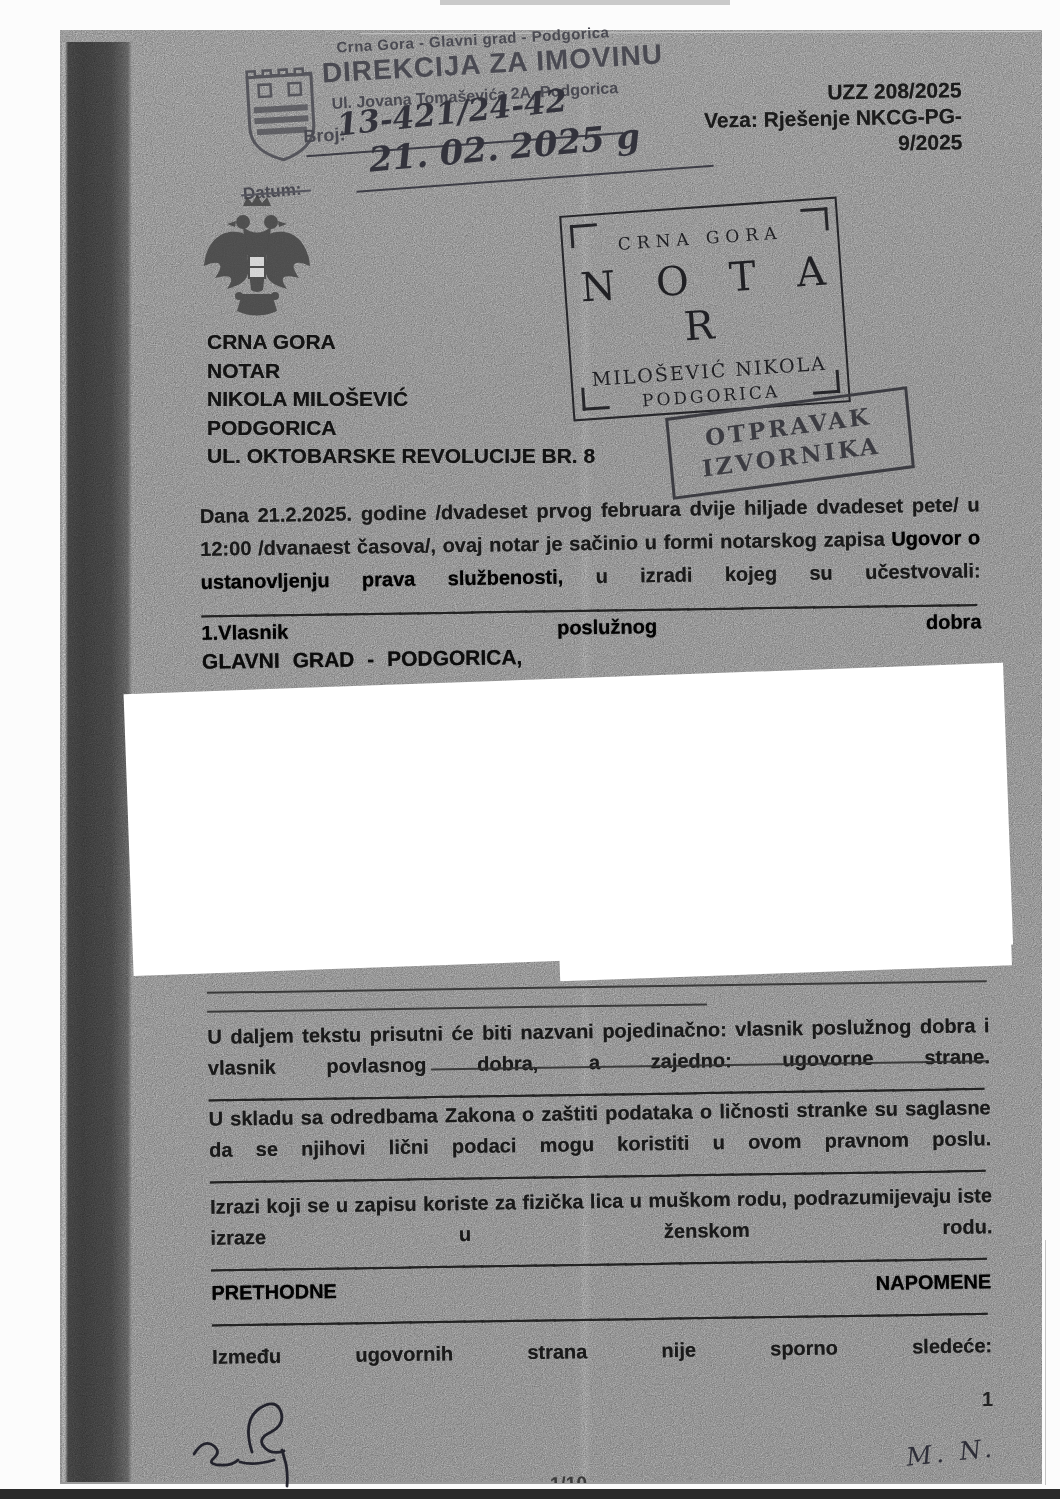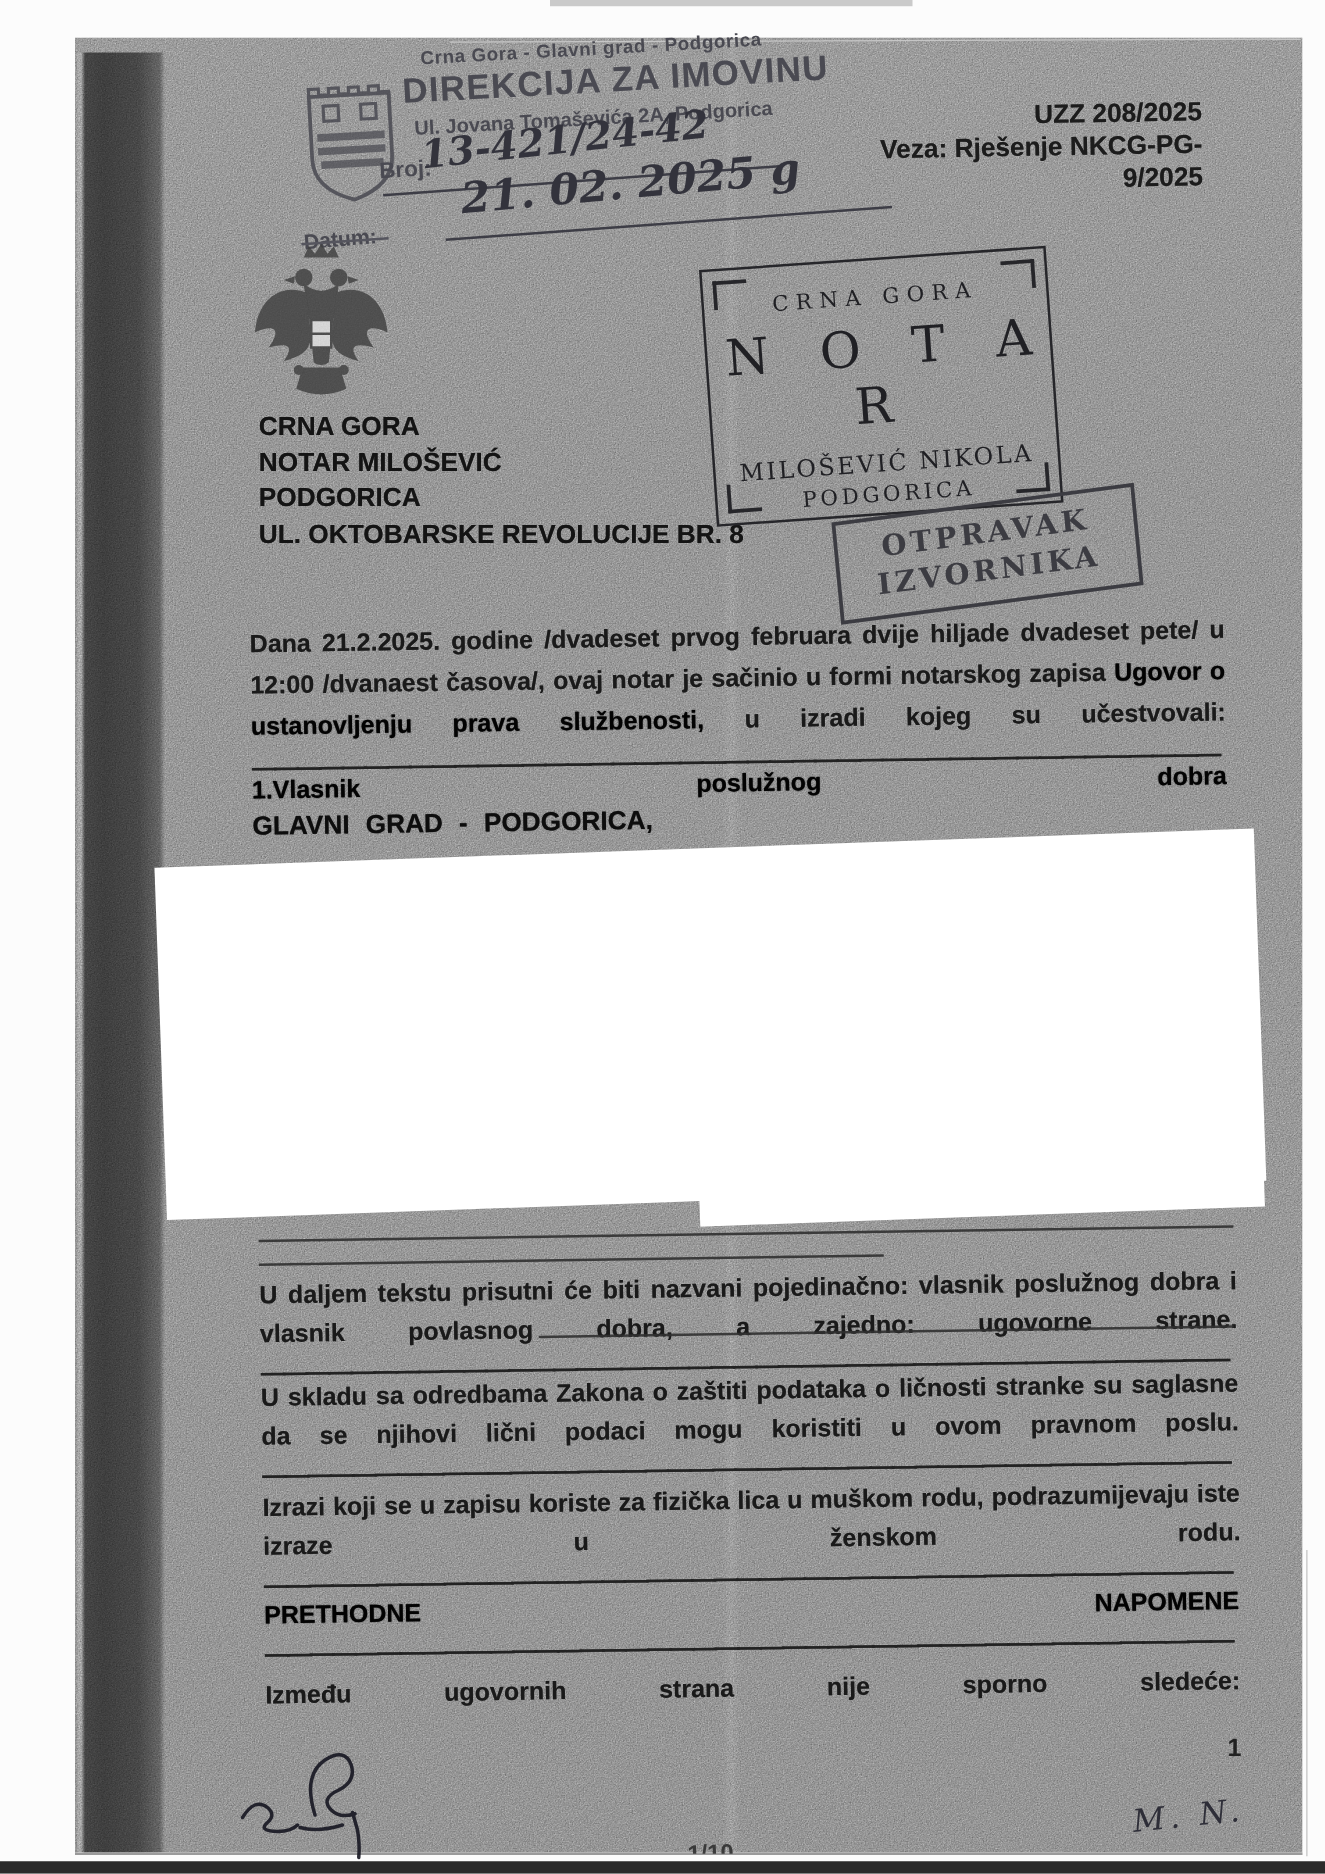--- a/index.html
+++ b/index.html
@@ -154,21 +154,22 @@
     <path d="M46 104 L76 104 L81 121 Q61 130 41 121 Z"></path>
     <circle cx="43" cy="106" r="4"></circle>
       <circle cx="79" cy="106" r="4"></circle>
   </g>
   <rect x="53" y="66" width="16" height="22" fill="#e3e3e3" stroke="#3f3f3f" stroke-width="2"></rect>
   <path d="M53 77 h16" stroke="#3f3f3f" stroke-width="2"></path>
 </svg>
 
 <div class="abs addr" style="left:207px;top:328px;">
   <div>CRNA GORA</div>
-  <div>NOTAR MILOŠEVIĆ</div>
+  <div>NOTAR</div>
+  <div>NIKOLA MILOŠEVIĆ</div>
   <div>PODGORICA</div>
   <div>UL. OKTOBARSKE REVOLUCIJE BR. 8</div>
 </div>
 
 <div class="abs notar-stamp">
   <div class="bracket br-tl"></div>
   <div class="bracket br-tr"></div>
   <div class="bracket br-bl"></div>
   <div class="bracket br-br"></div>
   <div class="ns-country">CRNA GORA</div>

